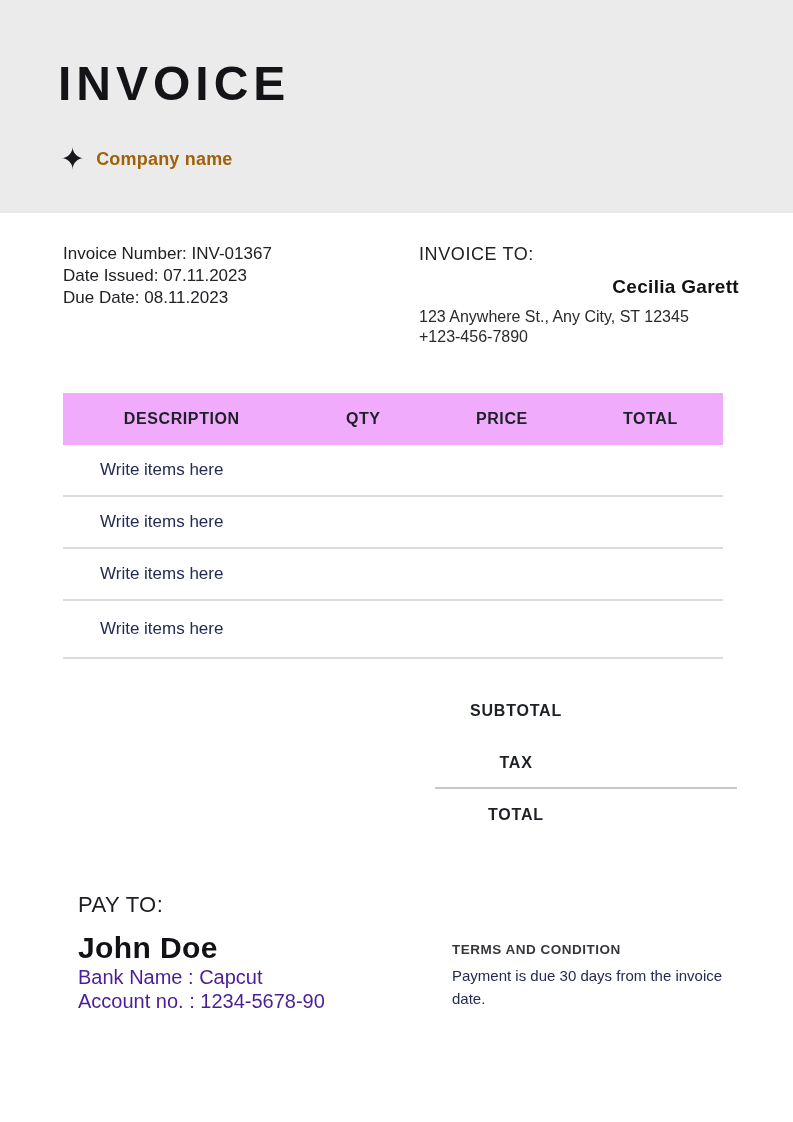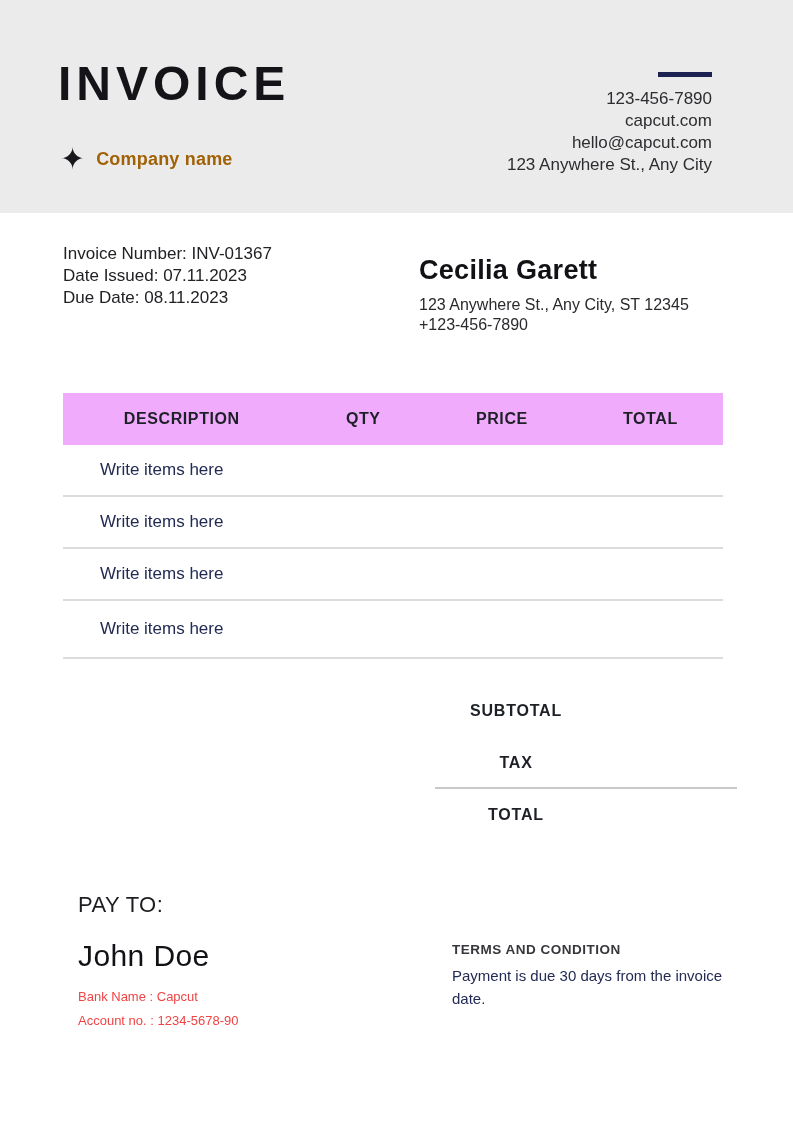--- a/index.html
+++ b/index.html
@@ -20,21 +20,21 @@
   .sparkle-icon { font-size:30px; line-height:1; color:#17171c; }
   .company-name { font-size:18px; font-weight:bold; color:#a16207; letter-spacing:0.2px; }
   .contact { position:absolute; right:81px; top:72px; text-align:right; }
   .accent-line { width:54px; height:5px; background:#1b2150; margin-left:auto; margin-bottom:11px; }
   .contact-line { font-size:17px; line-height:22px; color:#2d2d31; }
 
   
   .meta { position:absolute; left:63px; top:243px; font-size:17px; line-height:22px; color:#222226; }
   .bill-to { position:absolute; left:419px; top:244px; width:320px; }
   .bill-to-label { font-size:18px; letter-spacing:0.6px; color:#222226; }
-  .bill-to-name { font-size:27px; font-weight:800; color:#121216; margin-top:11px; letter-spacing:0.3px; }
+  .bill-to-name { font-size:19px; font-weight:800; color:#121216; margin-top:11px; letter-spacing:0.3px;text-align:right; }
   .bill-to-addr { font-size:16px; line-height:20px; color:#2a2a2e; margin-top:9px; }
 
   
   .items-table { position:absolute; left:63px; top:393px; width:660px; }
   .thead {
     display:grid; grid-template-columns:36% 19% 23% 22%;
     background:#f0abfc; height:52px; align-items:center;
   }
   .th { text-align:center; font-weight:bold; font-size:16px; letter-spacing:0.6px; color:#1d2026; }
   .trow {
@@ -49,54 +49,48 @@
     font-size:16px; font-weight:bold; letter-spacing:0.8px; color:#1d2026;
   }
   .totals-label.subtotal { top:702px; }
   .totals-label.tax { top:754px; }
   .totals-label.total { top:806px; }
   .totals-divider { position:absolute; left:435px; top:787px; width:302px; height:2px; background:#c9c9c9; }
 
   
   .pay-to { position:absolute; left:78px; top:892px; }
   .pay-to-label { font-size:22px; letter-spacing:0.4px; color:#1e1e22; }
-  .payee-name { font-size:30px; font-weight:400; color:#121216; margin-top:21px; letter-spacing:0.4px; }
-  .bank-lines { font-size:13px; line-height:24px; color:#ef4444; margin-top:12px; }
+  .payee-name { font-size:30px; font-weight:700; color:#121216; margin-top:13px; letter-spacing:0.4px; }
+  .bank-lines { font-size:20px; line-height:24px; color:#4c1d95; margin-top:0; }
 
   .terms { position:absolute; left:452px; top:942px; width:282px; }
   .terms-label { font-size:13.5px; font-weight:600; letter-spacing:0.5px; color:#36363c; }
   .terms-text { font-size:15px; line-height:23px; color:#232b54; margin-top:7px; }
 </style>
 </head>
 <body>
 
 <div class="page">
 
   <div class="header">
     <div class="invoice-title">INVOICE</div>
     <div class="company-row">
       <span class="sparkle-icon">✦</span>
       <span class="company-name">Company name</span>
     </div>
-    <div class="contact">
-      <div class="accent-line"></div>
-      <div class="contact-line">123-456-7890</div>
-      <div class="contact-line">capcut.com</div>
-      <div class="contact-line">hello@capcut.com</div>
-      <div class="contact-line">123 Anywhere St., Any City</div>
-    </div>
   </div>
 
   <div class="meta">
     <div>Invoice Number: INV-01367</div>
     <div>Date Issued: 07.11.2023</div>
     <div>Due Date: 08.11.2023</div>
   </div>
 
   <div class="bill-to">
+    <div class="bill-to-label">INVOICE TO:</div>
     <div class="bill-to-name">Cecilia Garett</div>
     <div class="bill-to-addr">
       <div>123 Anywhere St., Any City, ST 12345</div>
       <div>+123-456-7890</div>
     </div>
   </div>
 
   <div class="items-table">
     <div class="thead">
       <div class="th">DESCRIPTION</div>

